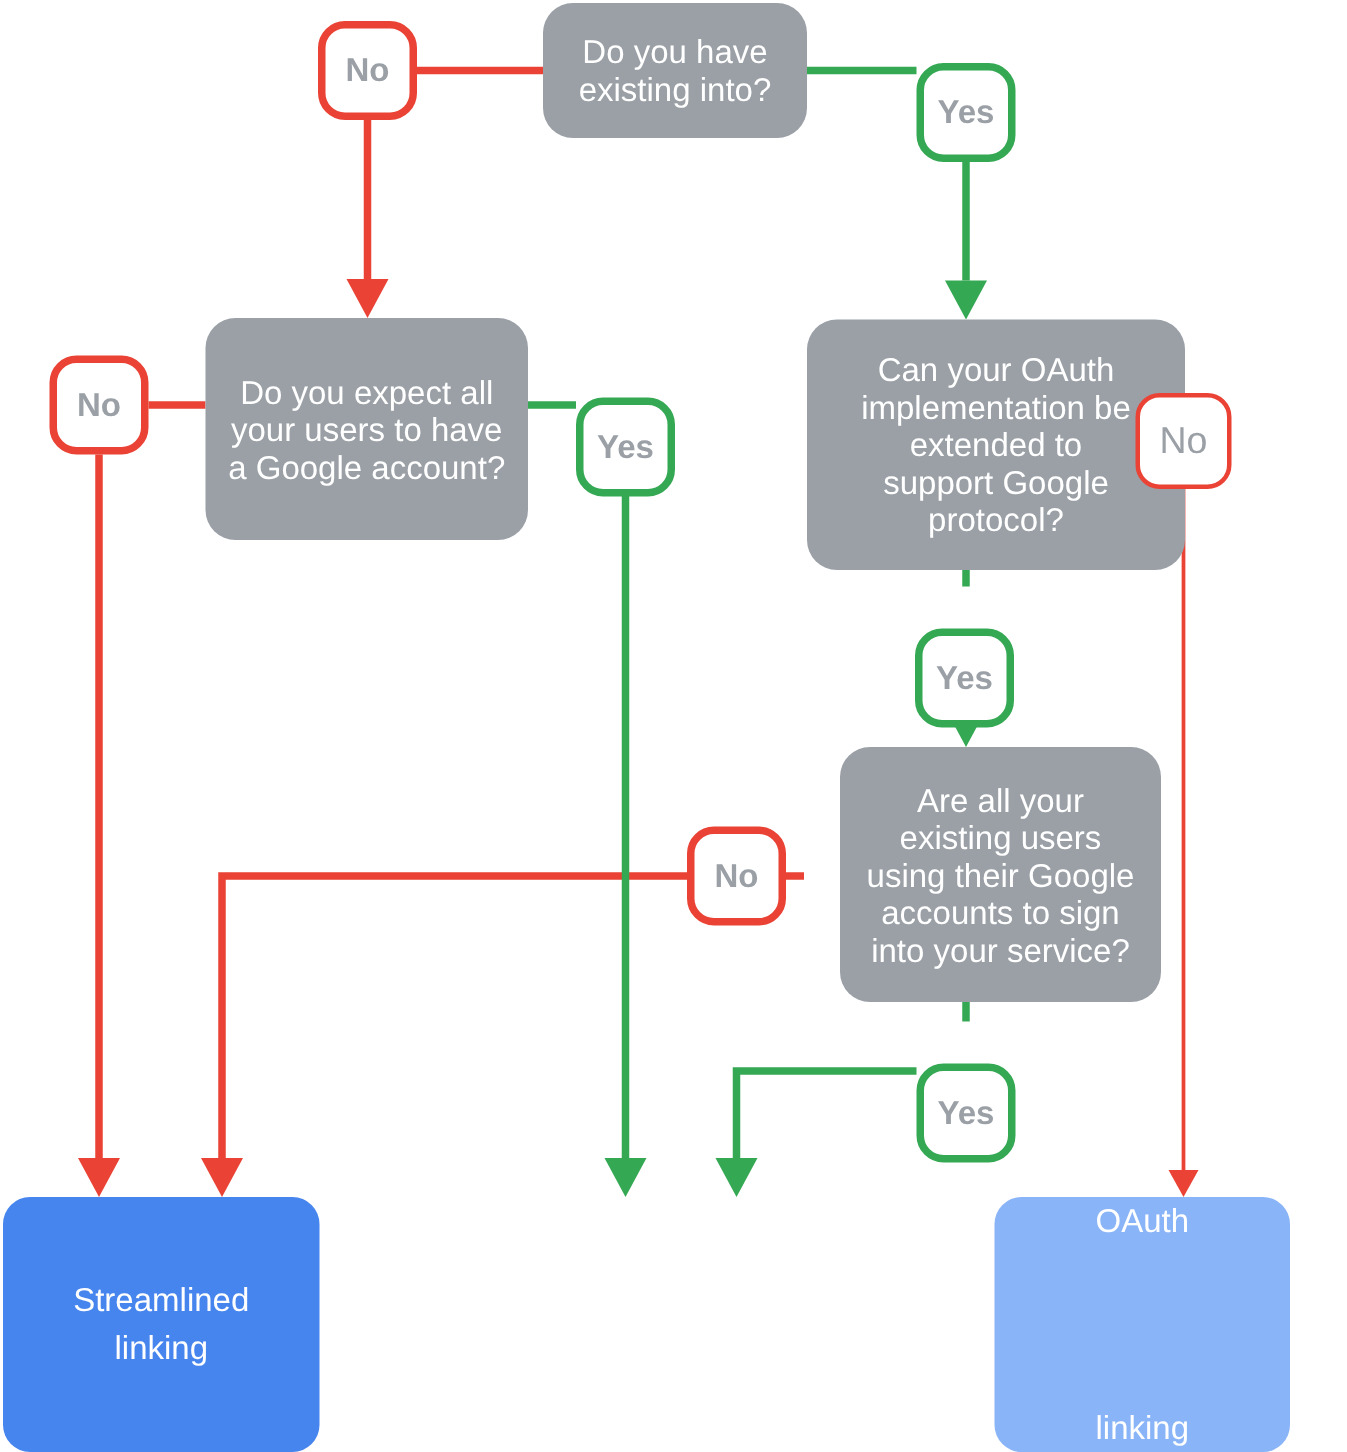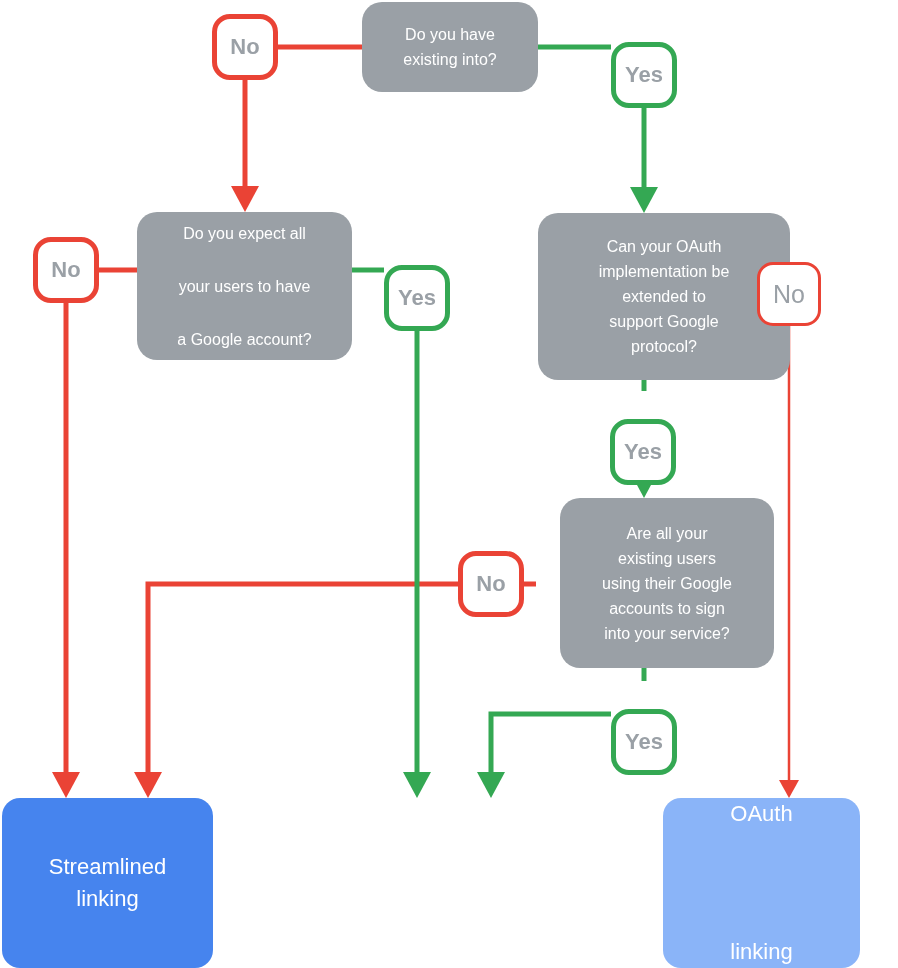--- a/index.html
+++ b/index.html
@@ -38,21 +38,21 @@
   .qbox {
     position: absolute;
     background: var(--gray);
     color: var(--box-text);
     border-radius: 20px;
     display: flex;
     flex-direction: column;
     align-items: center;
     justify-content: center;
     text-align: center;
-    font-size: 16px;
+    font-size: 22px;
     line-height: 25px;
     font-weight: 400;
   }
   .qbox .ln { display: block; }
 
   .obox {
     position: absolute;
     color: var(--box-text);
     border-radius: 18px;
     display: flex;
@@ -124,21 +124,21 @@
     <path class="s-green" d="M644 668 V681"></path>
     <path class="s-green" d="M611 714 H491 V772"></path>
     <polygon class="f-green" points="477,772 505,772 491,798"></polygon>
   </svg>
 
   <div class="qbox" style="left:362px; top:2px; width:176px; height:90px;">
     <span class="ln">Do you have</span>
     <span class="ln">existing into?</span>
   </div>
 
-  <div class="qbox" style="left:137px; top:212px; width:215px; height:148px;gap:28px;">
+  <div class="qbox" style="left:137px; top:212px; width:215px; height:148px;">
     <span class="ln">Do you expect all</span>
     <span class="ln">your users to have</span>
     <span class="ln">a Google account?</span>
   </div>
 
   <div class="qbox" style="left:538px; top:213px; width:252px; height:167px;">
     <span class="ln">Can your OAuth</span>
     <span class="ln">implementation be</span>
     <span class="ln">extended to</span>
     <span class="ln">support Google</span>

